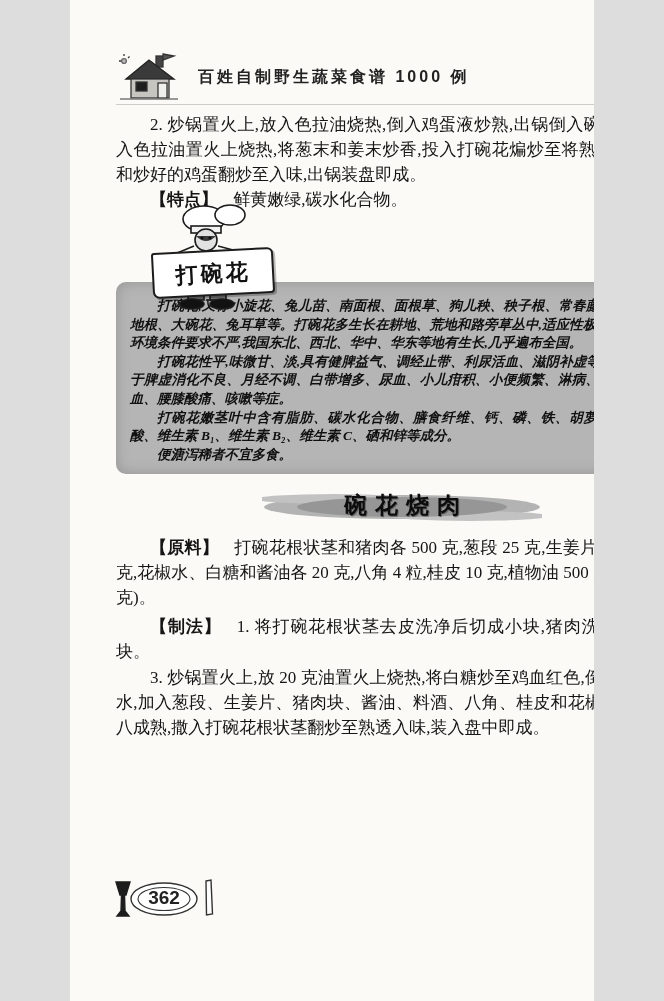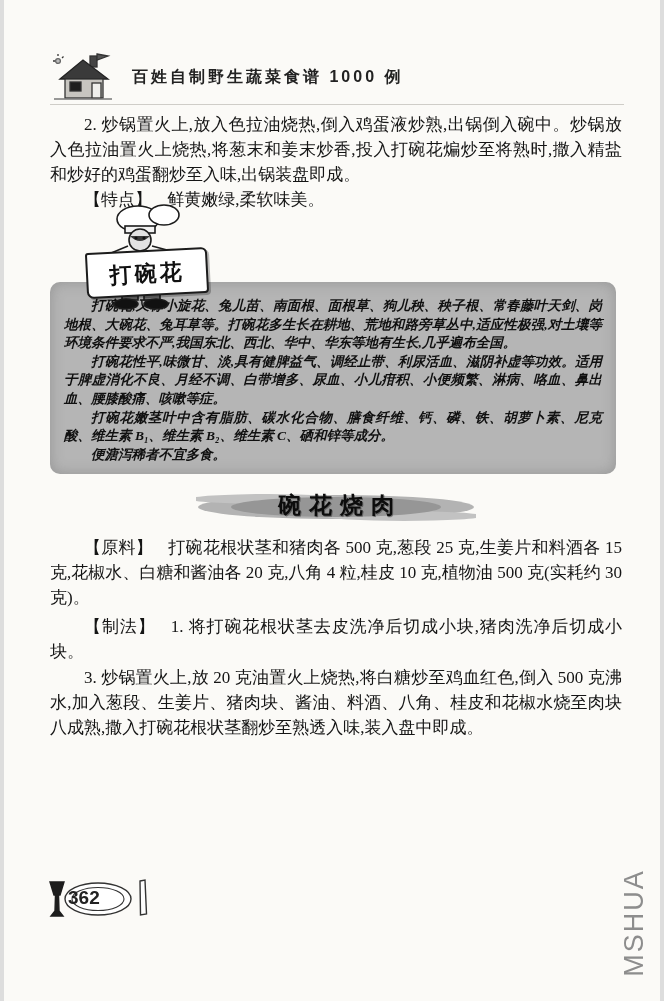--- a/index.html
+++ b/index.html
@@ -1,35 +1,35 @@
 <!DOCTYPE html>
 <html><head>
 <meta charset="utf-8">
 <style>
   html,body{margin:0;padding:0;background:#ddd;}
   .page{
-    position:relative;width:656px;height:1001px;background:#fbfaf7;
+    position:relative;width:524px;height:1001px;background:#fbfaf7;
     font-family:"Liberation Serif","DejaVu Serif",serif;color:#151515;
     overflow:hidden;margin:0 auto;
   }
   
   .header{position:absolute;left:48px;top:52px;width:572px;height:50px;display:flex;align-items:center;}
   .house{width:62px;height:50px;flex:0 0 auto;}
   .book-title{
     font-family:"Liberation Sans","DejaVu Sans",sans-serif;
     font-size:16px;letter-spacing:3px;margin-left:18px;color:#222;font-weight:600;
   }
   .header-rule{position:absolute;left:46px;top:104px;width:574px;border-top:1px solid #cfcdc8;}
   
   .content{
     position:absolute;left:46px;top:112px;width:572px;
     font-size:17px;line-height:25px;text-align:justify;
   }
   .content p{margin:0;text-indent:2em;}
-  .lbl{font-family:"Liberation Sans","DejaVu Sans",sans-serif;font-weight:normal;margin-right:.9em;}
+  .lbl{font-family:"Liberation Sans","DejaVu Sans",sans-serif;font-weight:bold;margin-right:.9em;}
   
   .plant-wrap{position:relative;margin-top:70px;width:566px;}
   .plant-box{
     background:#b5b5b5;border-radius:10px;padding:15px 14px 10px 14px;
     font-size:13.5px;line-height:18.6px;font-style:italic;font-weight:600;color:#101010;
     box-shadow:inset 0 0 14px rgba(90,90,90,.35);
   }
   .plant-box p{margin:0;text-indent:2em;}
   .chef{position:absolute;left:28px;top:-80px;width:140px;height:112px;z-index:2;}
   .chef svg{position:absolute;left:0;top:0;}
@@ -49,21 +49,21 @@
     font-family:"Liberation Sans","DejaVu Sans",sans-serif;
     font-size:23px;font-weight:900;letter-spacing:8px;padding-left:8px;color:#0c0c0c;
     text-shadow:1px 1px 0 rgba(0,0,0,.35);
   }
   .recipe-body{margin-top:8px;}
   .recipe-body p{margin:0 0 1px 0;}
   .mt4{margin-top:4px !important;}
   
   .footer{position:absolute;left:40px;top:874px;width:140px;height:48px;}
   .page-num{
-    position:absolute;left:24px;top:13px;width:60px;text-align:left;
+    position:absolute;left:24px;top:13px;width:60px;text-align:center;
     font-family:"Liberation Sans","DejaVu Sans",sans-serif;font-size:19px;font-weight:bold;color:#222;
   }
   .watermark{
     position:absolute;left:560px;top:905px;width:140px;height:36px;
     transform:rotate(-90deg);text-align:center;line-height:36px;
     font-family:"Liberation Sans","DejaVu Sans",sans-serif;
     font-size:27px;letter-spacing:2px;color:#8d8d8d;font-weight:500;
   }
 </style>
 </head>
@@ -87,21 +87,21 @@
         <line x1="2" y1="47" x2="60" y2="47" stroke="#777"></line>
       </g>
     </svg>
     <span class="book-title">百姓自制野生蔬菜食谱 1000 例</span>
   </div>
   <div class="header-rule"></div>
 
   <div class="content">
 
     <p>2. 炒锅置火上,放入色拉油烧热,倒入鸡蛋液炒熟,出锅倒入碗中。炒锅放入色拉油置火上烧热,将葱末和姜末炒香,投入打碗花煸炒至将熟时,撒入精盐和炒好的鸡蛋翻炒至入味,出锅装盘即成。</p>
-    <p><span class="lbl">【特点】</span><span>鲜黄嫩绿,柔软味美。</span></p>
+    <p><span class="lbl">【特点】</span><span>鲜黄嫩绿,碳水化合物。</span></p>
 
     <div class="plant-wrap">
       <div class="chef">
         <svg width="140" height="112" viewBox="0 0 140 112">
           <g stroke="#1c1c1c" stroke-width="1.6" fill="#fff">
             <ellipse cx="60" cy="17" rx="21" ry="13"></ellipse>
             <ellipse cx="86" cy="13" rx="15" ry="10"></ellipse>
             <rect x="47" y="24" width="30" height="7" fill="#f2f2f2"></rect>
             <circle cx="62" cy="38" r="11" fill="#e2e2e2"></circle>
             <path d="M52,34 q10,10 20,0" fill="#3a3a3a" stroke="none"></path>

